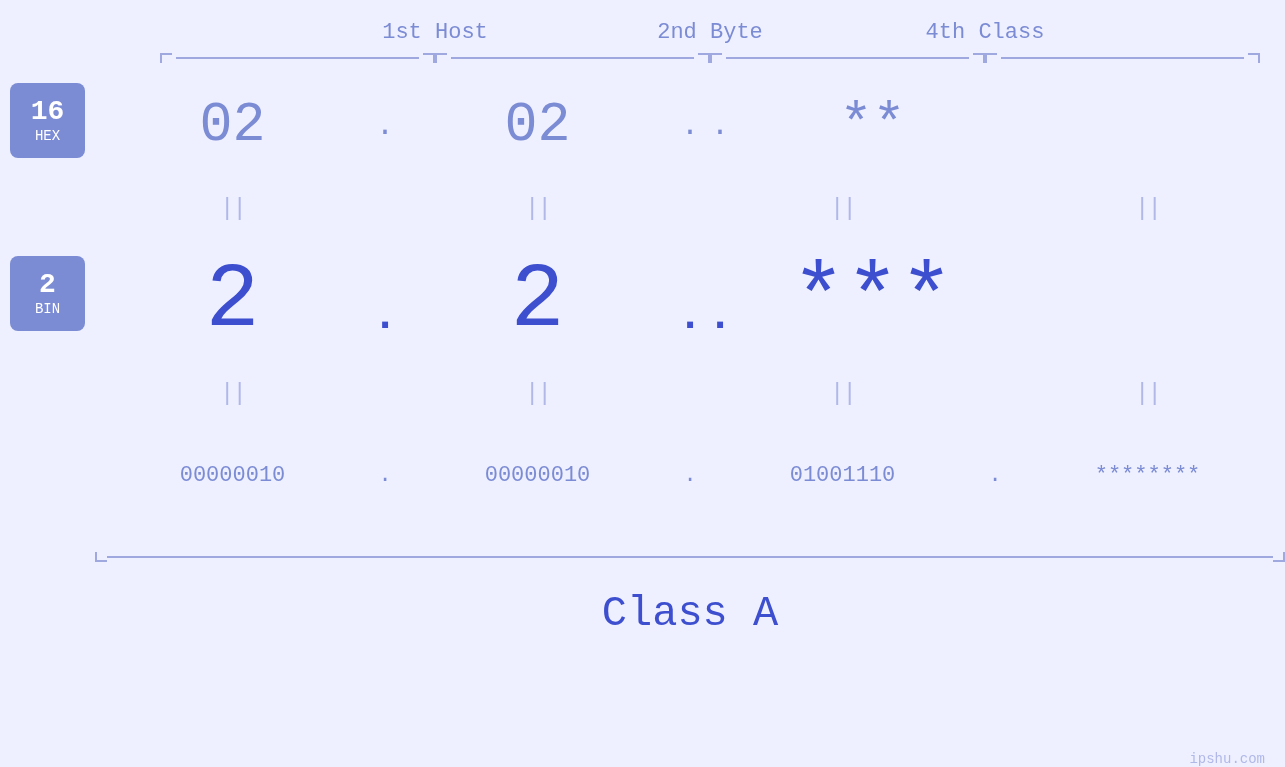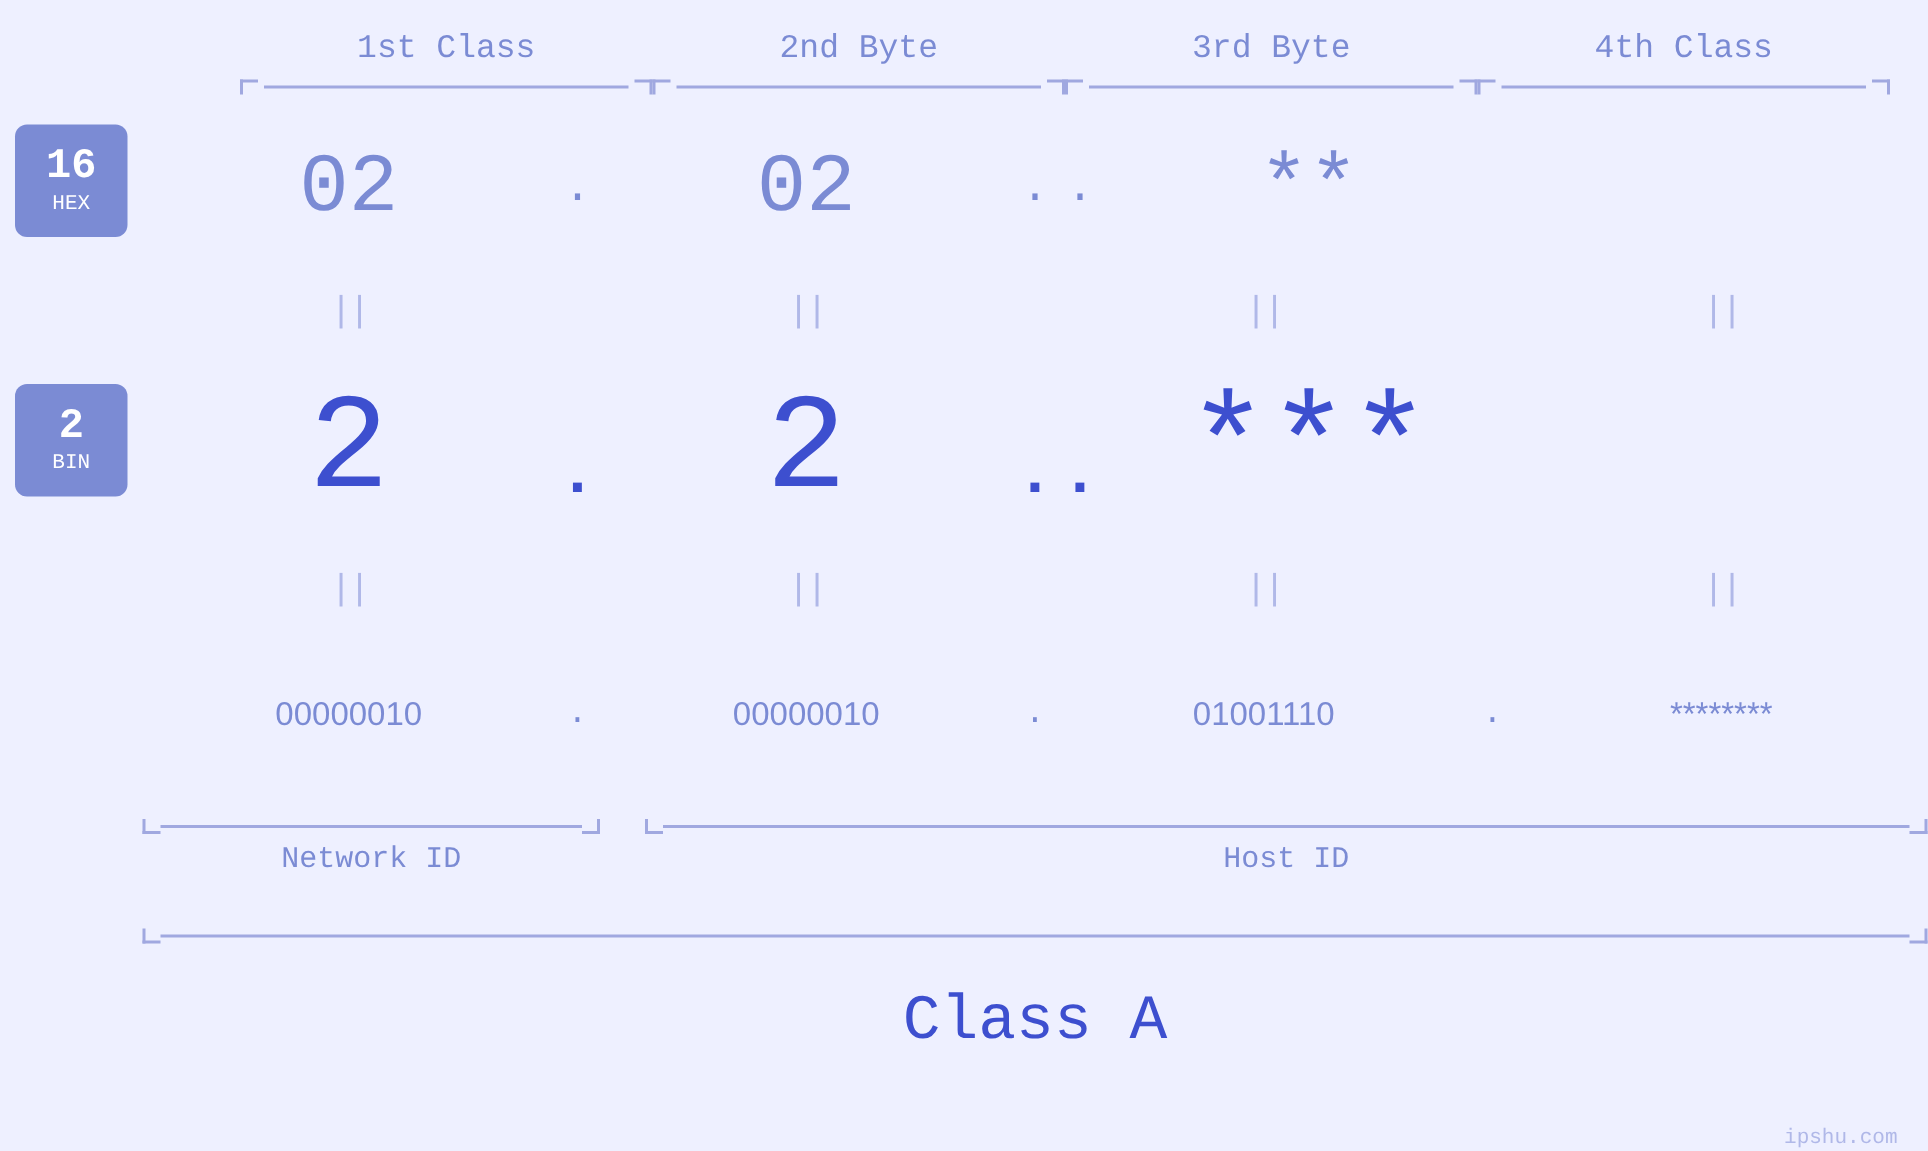--- a/index.html
+++ b/index.html
@@ -154,21 +154,21 @@
       color: #3d4fcf;
       font-family: 'Courier New', Courier, monospace;
       font-weight: 400;
       line-height: 1;
     }
 
     
     .bin-val {
       font-size: 22px;
       color: #7b8bd4;
-      font-family: Liberation Sans, sans-serif;
+      font-family: Liberation Mono, monospace;
     }
 
     
     .eq-row {
       display: flex;
       height: 40px;
       align-items: center;
     }
 
     .eq-cell {
@@ -201,23 +201,22 @@
       justify-content: center;
       font-family: 'Courier New', Courier, monospace;
     }
   </style>
 </head>
 <body>
 
 <div class="container">
 
   <div class="byte-headers">
-    <div class="byte-header">1st Class</div>
+    <div class="byte-header">1st Host</div>
     <div class="byte-header">2nd Byte</div>
-    <div class="byte-header">3rd Byte</div>
     <div class="byte-header">4th Class</div>
   </div>
 
   <div class="bracket-row">
     <div class="bracket">
       <div class="bracket-left"></div>
       <div class="bracket-line"></div>
       <div class="bracket-right"></div>
     </div>
     <div class="bracket">
@@ -331,42 +330,20 @@
         <div class="dot-between" style="color:#7b8bd4;font-size:22px;">.</div>
         <div class="cell">
           <span class="bin-val">01001110</span>
         </div>
         <div class="dot-between" style="color:#7b8bd4;font-size:22px;">.</div>
         <div class="cell">
           <span class="bin-val">********</span>
         </div>
       </div>
 
-      <div style="display:flex;margin-top:8px;align-items:flex-start;">
-
-        <div style="width:305px;display:flex;flex-direction:column;align-items:center;">
-          <div style="display:flex;align-items:center;width:100%;">
-            <div style="width:12px;height:10px;border-left:2px solid #a0a8e0;border-bottom:2px solid #a0a8e0;"></div>
-            <div style="flex:1;height:2px;background:#a0a8e0;"></div>
-            <div style="width:12px;height:10px;border-right:2px solid #a0a8e0;border-bottom:2px solid #a0a8e0;"></div>
-          </div>
-          <span style="color:#7b8bd4;font-size:20px;font-family:'Courier New',Courier,monospace;margin-top:6px;">Network ID</span>
-        </div>
-
-        <div style="width:30px;"></div>
-
-        <div style="width:855px;display:flex;flex-direction:column;align-items:center;">
-          <div style="display:flex;align-items:center;width:100%;">
-            <div style="width:12px;height:10px;border-left:2px solid #a0a8e0;border-bottom:2px solid #a0a8e0;"></div>
-            <div style="flex:1;height:2px;background:#a0a8e0;"></div>
-            <div style="width:12px;height:10px;border-right:2px solid #a0a8e0;border-bottom:2px solid #a0a8e0;"></div>
-          </div>
-          <span style="color:#7b8bd4;font-size:20px;font-family:'Courier New',Courier,monospace;margin-top:6px;">Host ID</span>
-        </div>
-      </div>
 
       <div style="display:flex;align-items:center;width:100%;margin-top:14px;">
         <div style="width:12px;height:10px;border-left:2px solid #a0a8e0;border-bottom:2px solid #a0a8e0;"></div>
         <div style="flex:1;height:2px;background:#a0a8e0;"></div>
         <div style="width:12px;height:10px;border-right:2px solid #a0a8e0;border-bottom:2px solid #a0a8e0;"></div>
       </div>
 
       <div style="text-align:center;margin-top:8px;">
         <span style="color:#3d4fcf;font-size:42px;font-family:'Courier New',Courier,monospace;">Class A</span>
       </div>

